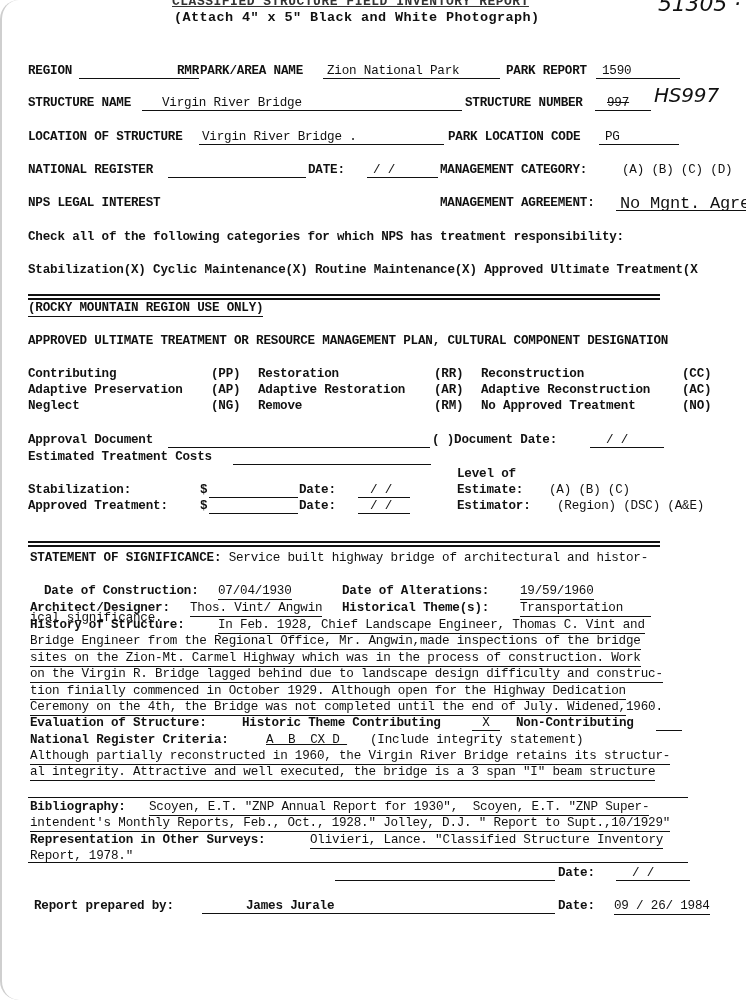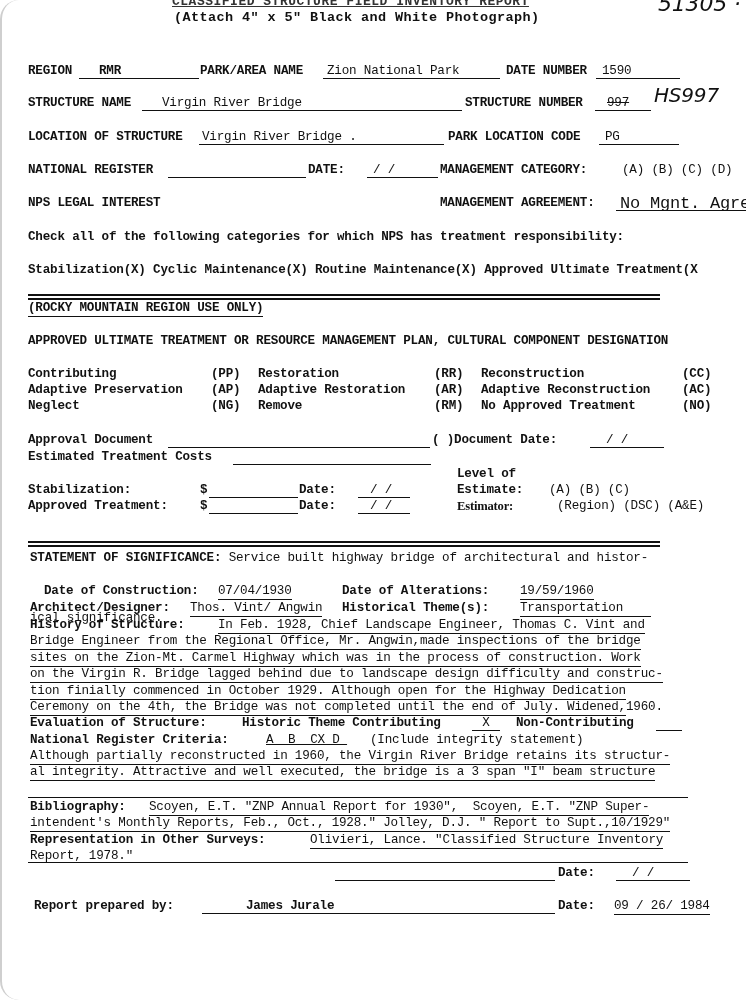--- a/index.html
+++ b/index.html
@@ -19,24 +19,24 @@
 </head>
 <body>
 
 <div class="page">
 
   <div class="title-top">CLASSIFIED STRUCTURE FIELD INVENTORY REPORT</div>
   <div class="t" style="left:172px; top:10px; font-size:13.5px; letter-spacing:0.4px;">(Attach 4" x 5" Black and White Photograph)</div>
   <div class="t hand" style="left:656px; top:-4px; font-size:22px;">51305 ·</div>
 
   <div class="t" style="left:26px; top:64px;">REGION</div>
-  <div class="blank" style="left:77px; top:64px; width:120px;"><span class="t" style="position:static; padding-left:20px;">RMR</span></div>
+  <div class="blank" style="left:77px; top:64px; width:120px;text-align:right;"><span class="t" style="position:static; padding-left:20px;">RMR</span></div>
   <div class="t" style="left:198px; top:64px;">PARK/AREA NAME</div>
   <div class="blank" style="left:321px; top:64px; width:177px;"><span class="t n" style="position:static; padding-left:4px;">Zion National Park</span></div>
-  <div class="t" style="left:504px; top:64px;">DATE NUMBER</div>
+  <div class="t" style="left:504px; top:64px;">PARK REPORT</div>
   <div class="blank" style="left:594px; top:64px; width:84px;"><span class="t n" style="position:static; padding-left:6px;">1590</span></div>
 
   <div class="t" style="left:26px; top:96px;">STRUCTURE NAME</div>
   <div class="blank" style="left:140px; top:96px; width:320px;"><span class="t n" style="position:static; padding-left:20px;">Virgin River Bridge</span></div>
   <div class="t" style="left:463px; top:96px;">STRUCTURE NUMBER</div>
   <div class="blank" style="left:593px; top:96px; width:56px;"><span class="t n strike" style="position:static; padding-left:12px;">997</span></div>
   <div class="t hand" style="left:652px; top:88px;">HS997</div>
 
   <div class="t" style="left:26px; top:130px;">LOCATION OF STRUCTURE</div>
   <div class="blank" style="left:197px; top:130px; width:245px;"><span class="t n" style="position:static; padding-left:3px;">Virgin River Bridge .</span></div>
@@ -100,21 +100,21 @@
   <div class="t" style="left:297px; top:483px;">Date:</div>
   <div class="blank" style="left:356px; top:483px; width:52px;"><span class="t n" style="position:static; padding-left:12px;">/ /</span></div>
   <div class="t" style="left:455px; top:483px;">Estimate:</div>
   <div class="t n" style="left:547px; top:483px;">(A) (B) (C)</div>
 
   <div class="t" style="left:26px; top:499px;">Approved Treatment:</div>
   <div class="t" style="left:198px; top:499px;">$</div>
   <div class="blank" style="left:207px; top:499px; width:89px;"></div>
   <div class="t" style="left:297px; top:499px;">Date:</div>
   <div class="blank" style="left:356px; top:499px; width:52px;"><span class="t n" style="position:static; padding-left:12px;">/ /</span></div>
-  <div class="t" style="left:455px; top:499px;font-family:Liberation Serif, serif;">Estimator:</div>
+  <div class="t" style="left:455px; top:499px;">Estimator:</div>
   <div class="t n" style="left:555px; top:499px;">(Region) (DSC) (A&amp;E)</div>
 
   <div class="rule" style="top:541px;"></div>
   <div class="rule" style="top:545px;"></div>
 
   <div class="t" style="left:28px; top:551px;"><span>STATEMENT OF SIGNIFICANCE:</span><span class="n"> Service built highway bridge of architectural and histor-</span></div>
   <div class="t n" style="left:28px; top:567px;margin-top:44px;">ical significance.</div>
 
   <div class="t" style="left:42px; top:584px;">Date of Construction:</div>
   <div class="t n" style="left:216px; top:584px;"><span class="ul">07/04/1930</span></div>

